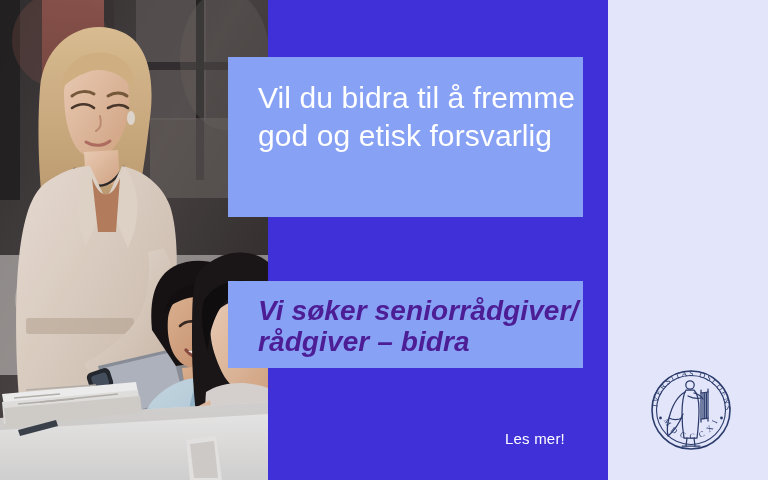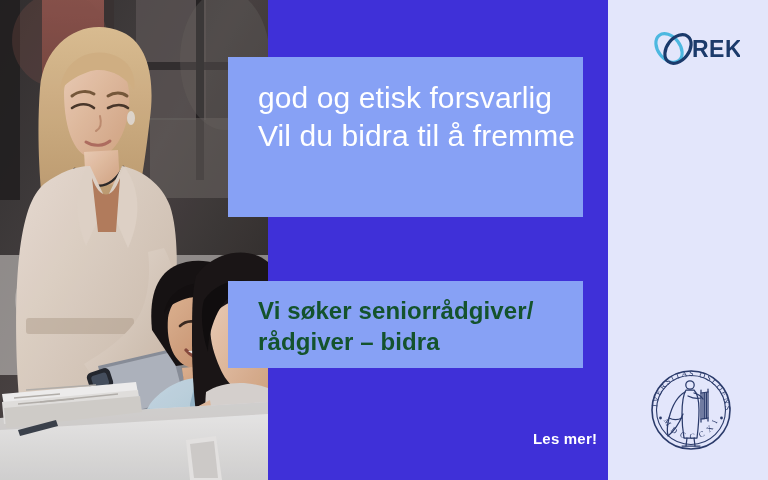--- a/index.html
+++ b/index.html
@@ -72,38 +72,38 @@
     white-space: nowrap;
   }
   .box-job {
     left: 228px;
     top: 281px;
     width: 355px;
     height: 87px;
     padding: 14px 18px 0 30px;
   }
   .box-job .line {
-    color: #14532d;
-    font-size: 24px;
+    color: #4c1d95;
+    font-size: 28px;
     line-height: 31px;
     font-weight: bold;
     letter-spacing: 0.1px;
     white-space: nowrap;
+    font-style: italic;
   }
 
   
   .cta {
     position: absolute;
     left: 505px;
     top: 430px;
     color: #ffffff;
     font-size: 15px;
-    font-weight: bold;
+    font-weight: normal;
     letter-spacing: 0.2px;
-    margin-left: 28px;
   }
 
   
   .rek-logo {
     position: absolute;
     left: 648px;
     top: 27px;
     width: 92px;
     height: 42px;
   }
@@ -301,40 +301,31 @@
       <path d="M18 430 L56 420 L58 426 L20 436 Z" fill="#3c4249"></path>
 
       <path d="M186 440 L216 436 L222 480 L190 480 Z" fill="#eceae6"></path>
       <path d="M190 444 L214 441 L218 478 L194 478 Z" fill="#d5d2cd"></path>
 
       <rect width="268" height="480" fill="#2e2b6a" opacity="0.05"></rect>
     </svg>
   </div>
 
   <div class="textbox box-headline">
+    <div class="line">Vil du bidra til å fremme</div>
     <div class="line">god og etisk forsvarlig</div>
-    <div class="line">Vil du bidra til å fremme</div>
   </div>
 
   <div class="textbox box-job">
     <div class="line">Vi søker seniorrådgiver/</div>
     <div class="line">rådgiver – bidra</div>
   </div>
 
   <div class="cta">Les mer!</div>
 
-  <div class="rek-logo">
-    <svg width="92" height="42" viewBox="0 0 92 42" xmlns="http://www.w3.org/2000/svg">
-      <g>
-        <ellipse cx="21" cy="21" rx="11" ry="16" transform="rotate(-38 21 21)" fill="none" stroke="#4db8e0" stroke-width="3.2"></ellipse>
-        <ellipse cx="30" cy="22" rx="11" ry="16" transform="rotate(38 30 22)" fill="none" stroke="#1b3a6b" stroke-width="3.2"></ellipse>
-      </g>
-      <text x="44" y="30" font-family="Liberation Sans, sans-serif" font-size="23" font-weight="bold" fill="#1b3a6b" letter-spacing="0.5">REK</text>
-    </svg>
-  </div>
 
   <div class="uio-seal">
     <svg width="96" height="96" viewBox="0 0 96 96" xmlns="http://www.w3.org/2000/svg">
       <defs>
         <path id="arcTop" d="M 14 48 A 34 34 0 0 1 82 48"></path>
         <path id="arcBot" d="M 19 48 A 29 29 0 0 0 77 48"></path>
       </defs>
       <circle cx="48" cy="48" r="39" fill="none" stroke="#2b3b6b" stroke-width="1.6"></circle>
       <circle cx="48" cy="48" r="34.5" fill="none" stroke="#2b3b6b" stroke-width="1.1"></circle>
       <text font-family="Liberation Serif, serif" font-size="8.2" fill="#2b3b6b" letter-spacing="1.5">

